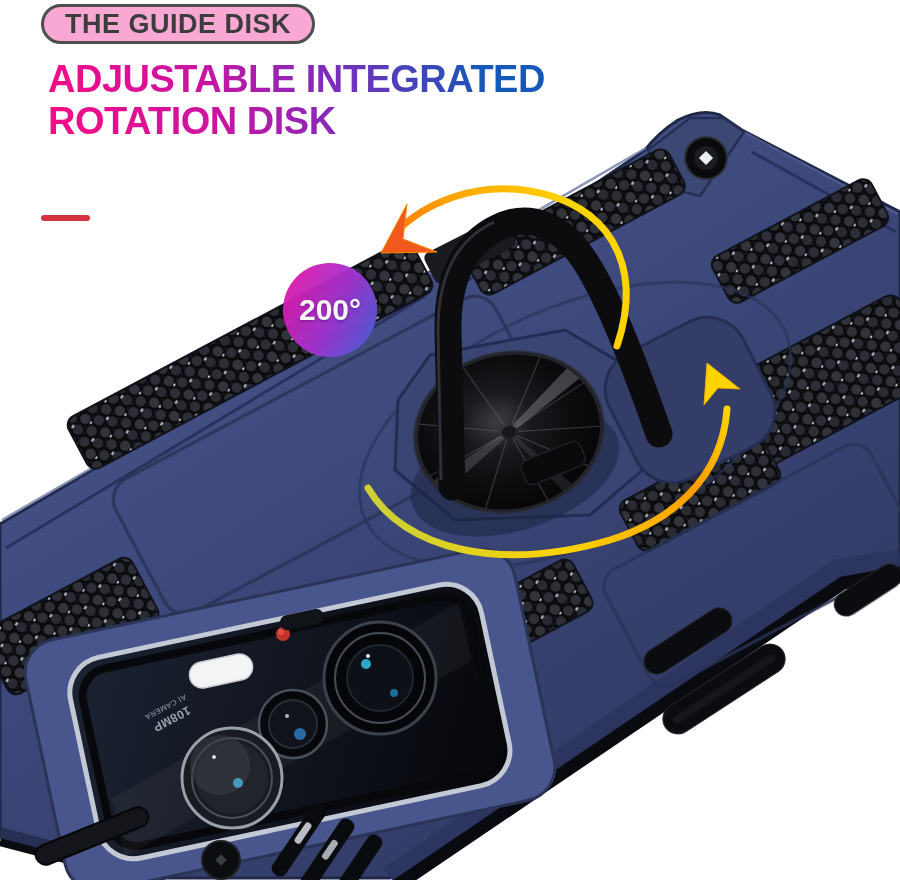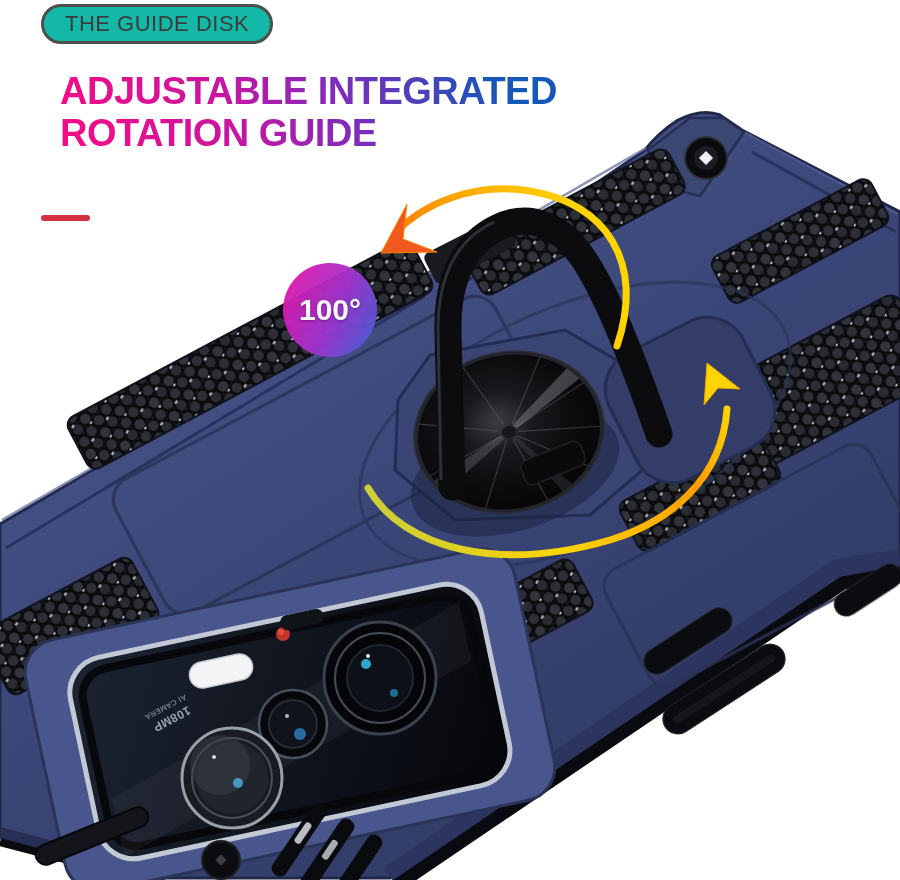--- a/index.html
+++ b/index.html
@@ -4,24 +4,24 @@
 <style>
   html,body{margin:0;padding:0;background:#ffffff;}
   .canvas{
     position:relative;width:900px;height:880px;background:#ffffff;overflow:hidden;
     font-family:"Liberation Sans",sans-serif;
   }
   .scene{position:absolute;left:0;top:0;width:900px;height:880px;}
   .pill{
     position:absolute;left:41px;top:4px;height:34px;line-height:34px;
     padding:0 21px;border:3px solid #4e4e4e;border-radius:23px;
-    font-size:22px;font-weight:400;letter-spacing:.5px;color:#3c3c3c;background:#14b8a6;
+    font-size:27px;font-weight:700;letter-spacing:.5px;color:#3c3c3c;background:#f9a8d4;
   }
   .headline{
-    position:absolute;left:44px;top:54px;margin:16px;
+    position:absolute;left:44px;top:54px;margin:4px;
     font-size:38px;font-weight:700;line-height:42px;letter-spacing:-.5px;
     background:linear-gradient(68deg,#f00d87 6%,#c915a2 34%,#7d2cbc 58%,#1458b8 88%);
     -webkit-background-clip:text;background-clip:text;
     -webkit-text-fill-color:transparent;color:transparent;
   }
   .headline span{display:block;}
   .dash{position:absolute;left:41px;top:215px;width:49px;height:6px;border-radius:3px;background:#d3323e;}
   .callout{
     position:absolute;border-radius:50%;display:flex;align-items:center;justify-content:center;
     color:#ffffff;font-weight:700;text-shadow:0 1px 3px rgba(50,0,80,.45);
@@ -232,22 +232,22 @@
       <path d="M 707 363 L 740 389 L 718 388 L 704 405 Z" fill="#ffd400" stroke="#e8a700" stroke-width="1"></path>
     </g>
   </svg>
 
   <div class="pill">
     <span>THE GUIDE DISK</span>
   </div>
 
   <h1 class="headline">
     <span>ADJUSTABLE INTEGRATED</span>
-    <span>ROTATION GUIDE</span>
+    <span>ROTATION DISK</span>
   </h1>
 
   <div class="dash"></div>
 
   <div class="callout c100">
-    <span>100°</span>
+    <span>200°</span>
   </div>
 
 </div>
 
 </body></html>

